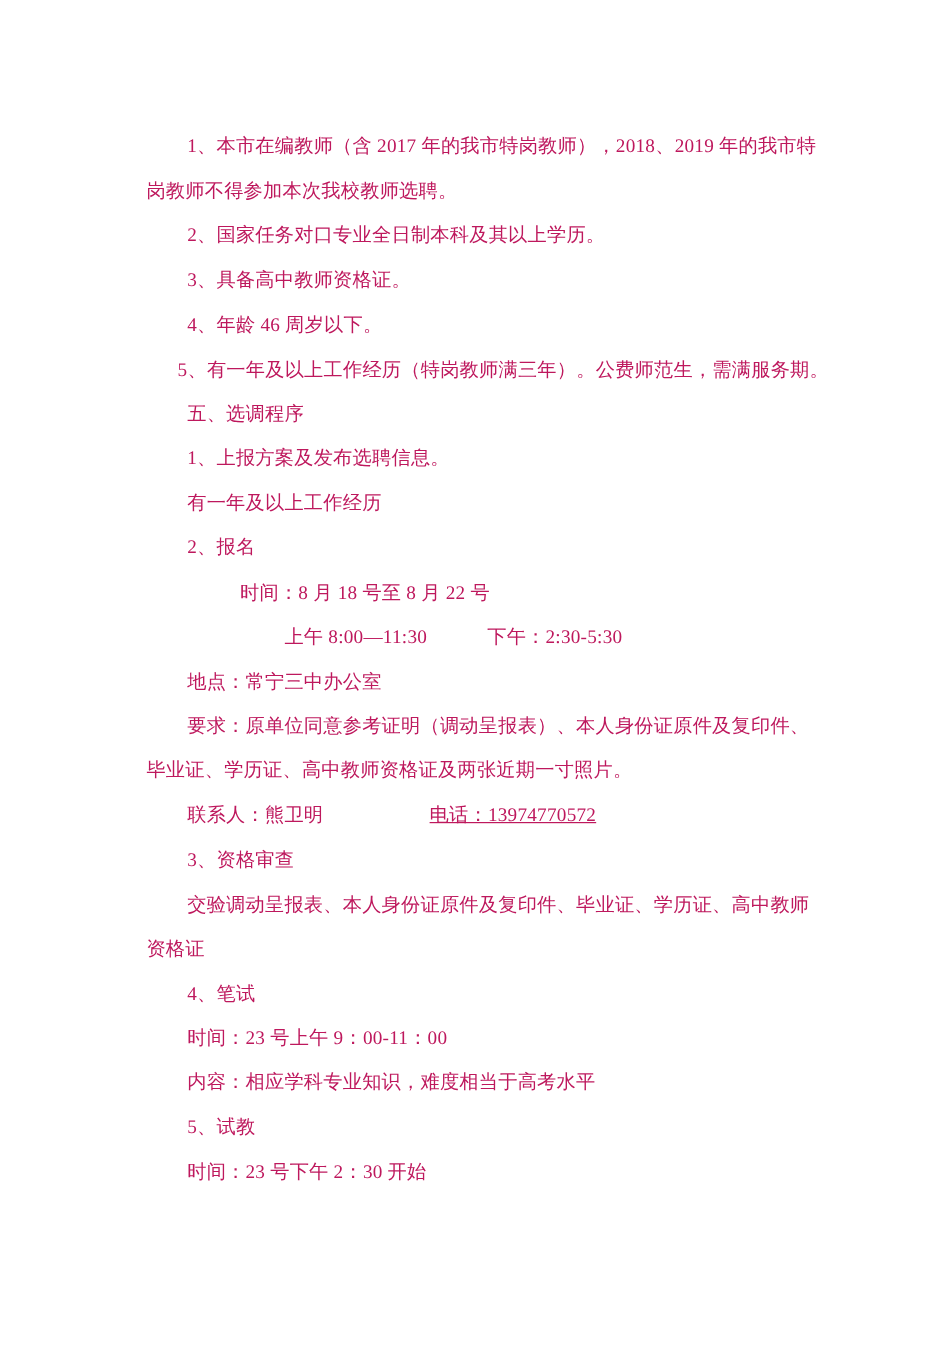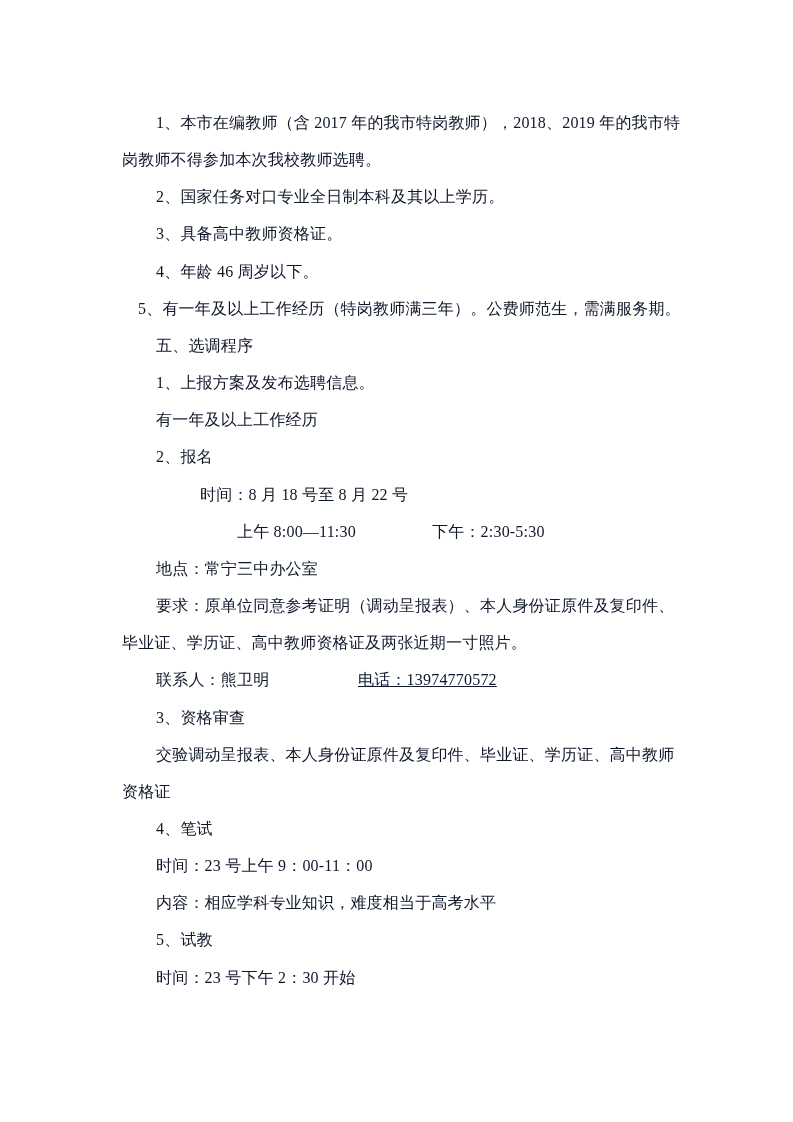--- a/index.html
+++ b/index.html
@@ -25,21 +25,21 @@
   .doc-line {
     position: relative;
     height: 37.17px;          
     white-space: nowrap;
   }
   .doc-run {
     position: absolute;
     top: 0;
     line-height: 37.17px;
     font-size: 16px;
-    color: #0f172a;
+    color: #be185d;
     letter-spacing: 0.2px;
   }
 </style>
 </head>
 <body>
 
 <div class="page">
   <div class="doc-body">
       <div class="doc-line">
         <span class="doc-run" style="left: 34px;">1、本市在编教师（含 2017 年的我市特岗教师），2018、2019 年的我市特</span>
@@ -50,40 +50,40 @@
       <div class="doc-line">
         <span class="doc-run" style="left: 34px;">2、国家任务对口专业全日制本科及其以上学历。</span>
       </div>
       <div class="doc-line">
         <span class="doc-run" style="left: 34px;">3、具备高中教师资格证。</span>
       </div>
       <div class="doc-line">
         <span class="doc-run" style="left: 34px;">4、年龄 46 周岁以下。</span>
       </div>
       <div class="doc-line">
-        <span class="doc-run" style="left: 16px;">5、有一年及以上工作经历（特岗教师满三年）。公费师范生，需满服务期。</span>
+        <span class="doc-run" style="left: 26px;">5、有一年及以上工作经历（特岗教师满三年）。公费师范生，需满服务期。</span>
       </div>
       <div class="doc-line">
         <span class="doc-run" style="left: 34px;">五、选调程序</span>
       </div>
       <div class="doc-line">
         <span class="doc-run" style="left: 34px; text-align: center;">1、上报方案及发布选聘信息。</span>
       </div>
       <div class="doc-line">
         <span class="doc-run" style="left: 34px;">有一年及以上工作经历</span>
       </div>
       <div class="doc-line">
         <span class="doc-run" style="left: 34px;">2、报名</span>
       </div>
       <div class="doc-line">
         <span class="doc-run" style="left: 34px; margin-left: 44px;">时间：8 月 18 号至 8 月 22 号</span>
       </div>
       <div class="doc-line">
         <span class="doc-run" style="left: 75px; margin-left: 40px;">上午 8:00—11:30</span>
-        <span class="doc-run" style="left: 310px;">下午：2:30-5:30</span>
+        <span class="doc-run" style="left: 284px;">下午：2:30-5:30</span>
       </div>
       <div class="doc-line">
         <span class="doc-run" style="left: 34px;">地点：常宁三中办公室</span>
       </div>
       <div class="doc-line">
         <span class="doc-run" style="left: 34px;">要求：原单位同意参考证明（调动呈报表）、本人身份证原件及复印件、</span>
       </div>
       <div class="doc-line">
         <span class="doc-run" style="left: 0px;">毕业证、学历证、高中教师资格证及两张近期一寸照片。</span>
       </div>

